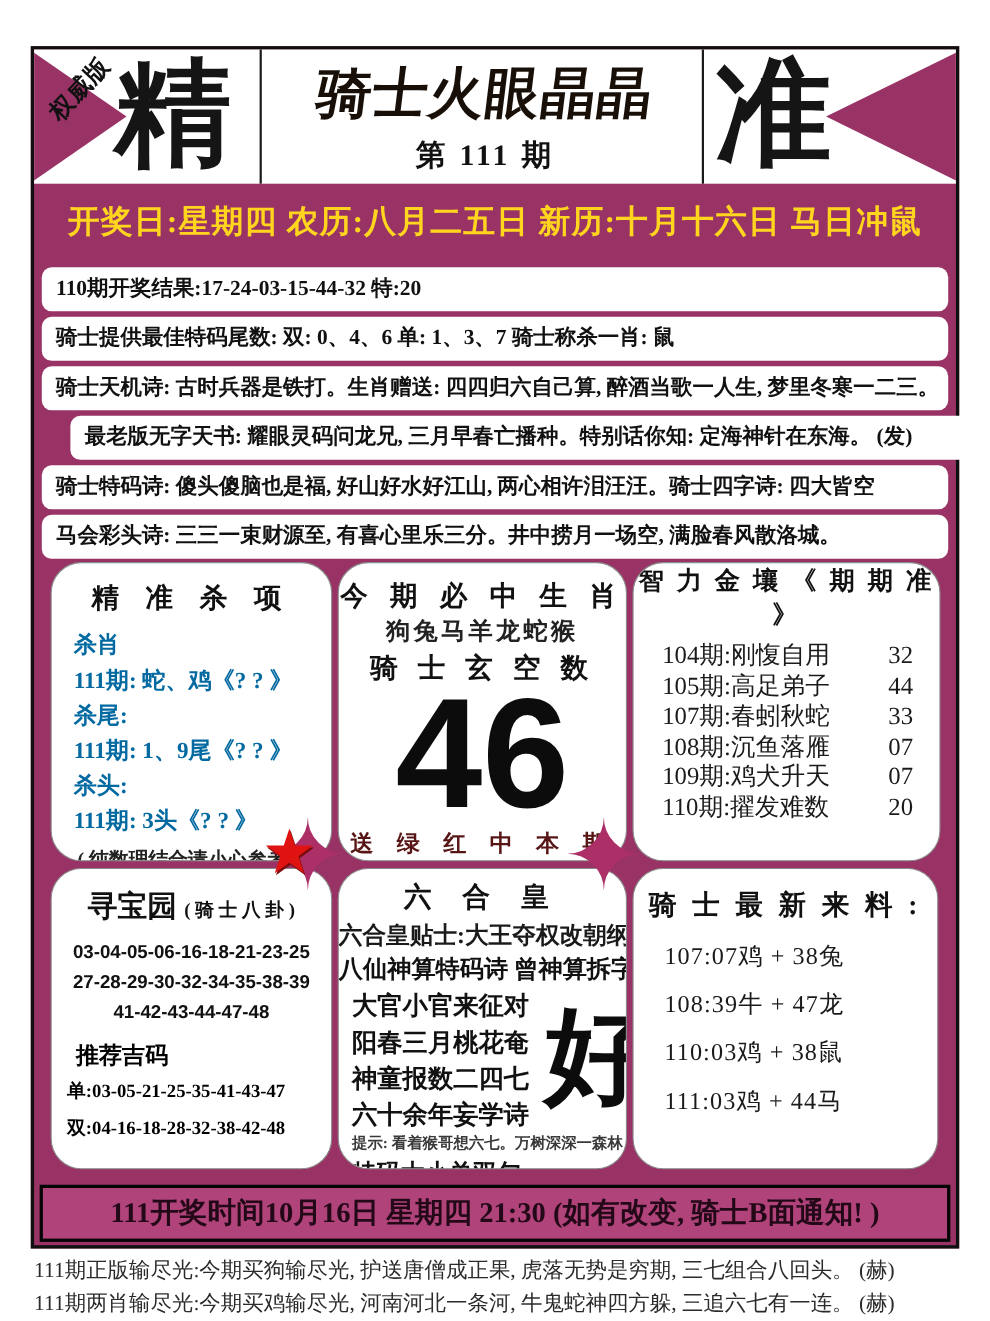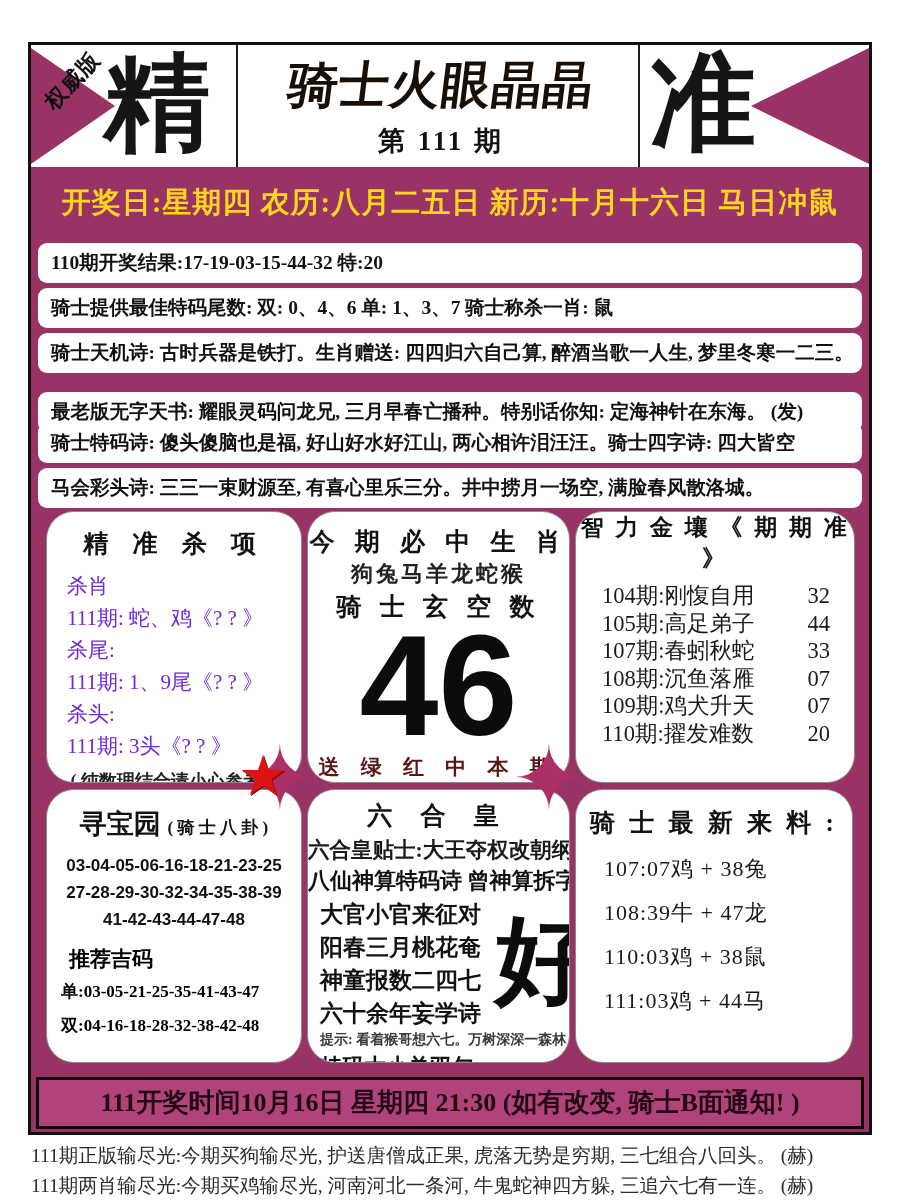--- a/index.html
+++ b/index.html
@@ -28,36 +28,36 @@
   .issue { font-size:27px; font-weight:bold; color:#111; margin-top:4px; letter-spacing:3px; }
 
   
   .date-band { position:absolute; left:31px; top:170px; width:838px; height:66px; line-height:64px;
                text-align:center; color:#ffd51e; font-size:29px; font-weight:bold; letter-spacing:1px; white-space:nowrap; }
 
   
   .row-pill { position:absolute; left:38px; width:824px; height:40px; background:#ffffff; border-radius:9px;
               font-weight:bold; font-size:19.5px; line-height:40px; padding-left:13px; color:#111;
               white-space:nowrap; overflow:hidden; }
-  .r0 { top:243px; } .r1 { top:288px; } .r2 { top:333px; } .r3 { top:392px; } .r4 { top:423px; } .r5 { top:468px; }
+  .r0 { top:243px; } .r1 { top:288px; } .r2 { top:333px; } .r3 { top:378px;margin-left:26px; } .r4 { top:423px; } .r5 { top:468px; }
 
   
   .box { position:absolute; background:#ffffff; border:1px solid #8a8a8a; border-radius:28px; overflow:hidden; }
   .bA1 { left:46px;  top:511px; width:256px; height:272px; }
   .bA2 { left:307px; top:511px; width:263px; height:272px; }
   .bA3 { left:575px; top:511px; width:280px; height:272px; }
   .bB1 { left:46px;  top:789px; width:256px; height:274px; }
   .bB2 { left:307px; top:789px; width:263px; height:274px; }
   .bB3 { left:575px; top:789px; width:278px; height:274px; }
 
   .box-title { text-align:center; font-weight:900; color:#111; }
 
   
   .kill-title { font-size:25px; letter-spacing:9px; margin-top:15px; }
-  .kill-lines { margin-top:10px; padding-left:20px; font-size:21px; font-weight:normal; line-height:32px; color:#6d28d9; }
+  .kill-lines { margin-top:10px; padding-left:20px; font-size:21px; font-weight:bold; line-height:32px; color:#0369a1; }
   .kill-note { text-align:center; font-size:18px; font-weight:bold; margin-top:7px; color:#222; }
 
   
   .zod-title { font-size:25px; letter-spacing:7px; margin-top:13px; }
   .zod-animals { text-align:center; font-size:22px; font-weight:bold; letter-spacing:3px; margin-top:1px; color:#222; }
   .zod-sub { font-size:25px; letter-spacing:6px; margin-top:1px; }
   .zod-num { text-align:center; font-size:142px; font-weight:900; line-height:118px; margin-top:4px; color:#0c0c0c;
              font-family:"Liberation Sans", sans-serif; }
   .zod-foot { text-align:center; font-size:21px; font-weight:900; letter-spacing:8px; margin-top:8px; color:#571515; }
 
@@ -120,21 +120,21 @@
   <div class="big-char bc-right">准</div>
   <div class="vline v1"></div>
   <div class="vline v2"></div>
   <div class="title-wrap">
     <div class="main-title">骑士火眼晶晶</div>
     <div class="issue">第 111 期</div>
   </div>
 
   <div class="date-band">开奖日:星期四  农历:八月二五日  新历:十月十六日  马日冲鼠</div>
 
-  <div class="row-pill r0">110期开奖结果:17-19-03-15-44-32 特:20</div>
+  <div class="row-pill r0">110期开奖结果:17-24-03-15-44-32 特:20</div>
   <div class="row-pill r1">骑士提供最佳特码尾数: 双: 0、4、6 单: 1、3、7  骑士称杀一肖: 鼠</div>
   <div class="row-pill r2">骑士天机诗: 古时兵器是铁打。生肖赠送: 四四归六自己算, 醉酒当歌一人生, 梦里冬寒一二三。</div>
   <div class="row-pill r3">最老版无字天书: 耀眼灵码问龙兄, 三月早春亡播种。特别话你知: 定海神针在东海。 (发)</div>
   <div class="row-pill r4">骑士特码诗: 傻头傻脑也是福, 好山好水好江山, 两心相许泪汪汪。骑士四字诗: 四大皆空</div>
   <div class="row-pill r5">马会彩头诗: 三三一束财源至, 有喜心里乐三分。井中捞月一场空, 满脸春风散洛城。</div>
 
   <div class="box bA1">
     <div class="box-title kill-title">精 准 杀 项</div>
     <div class="kill-lines">
       <div>杀肖</div>

